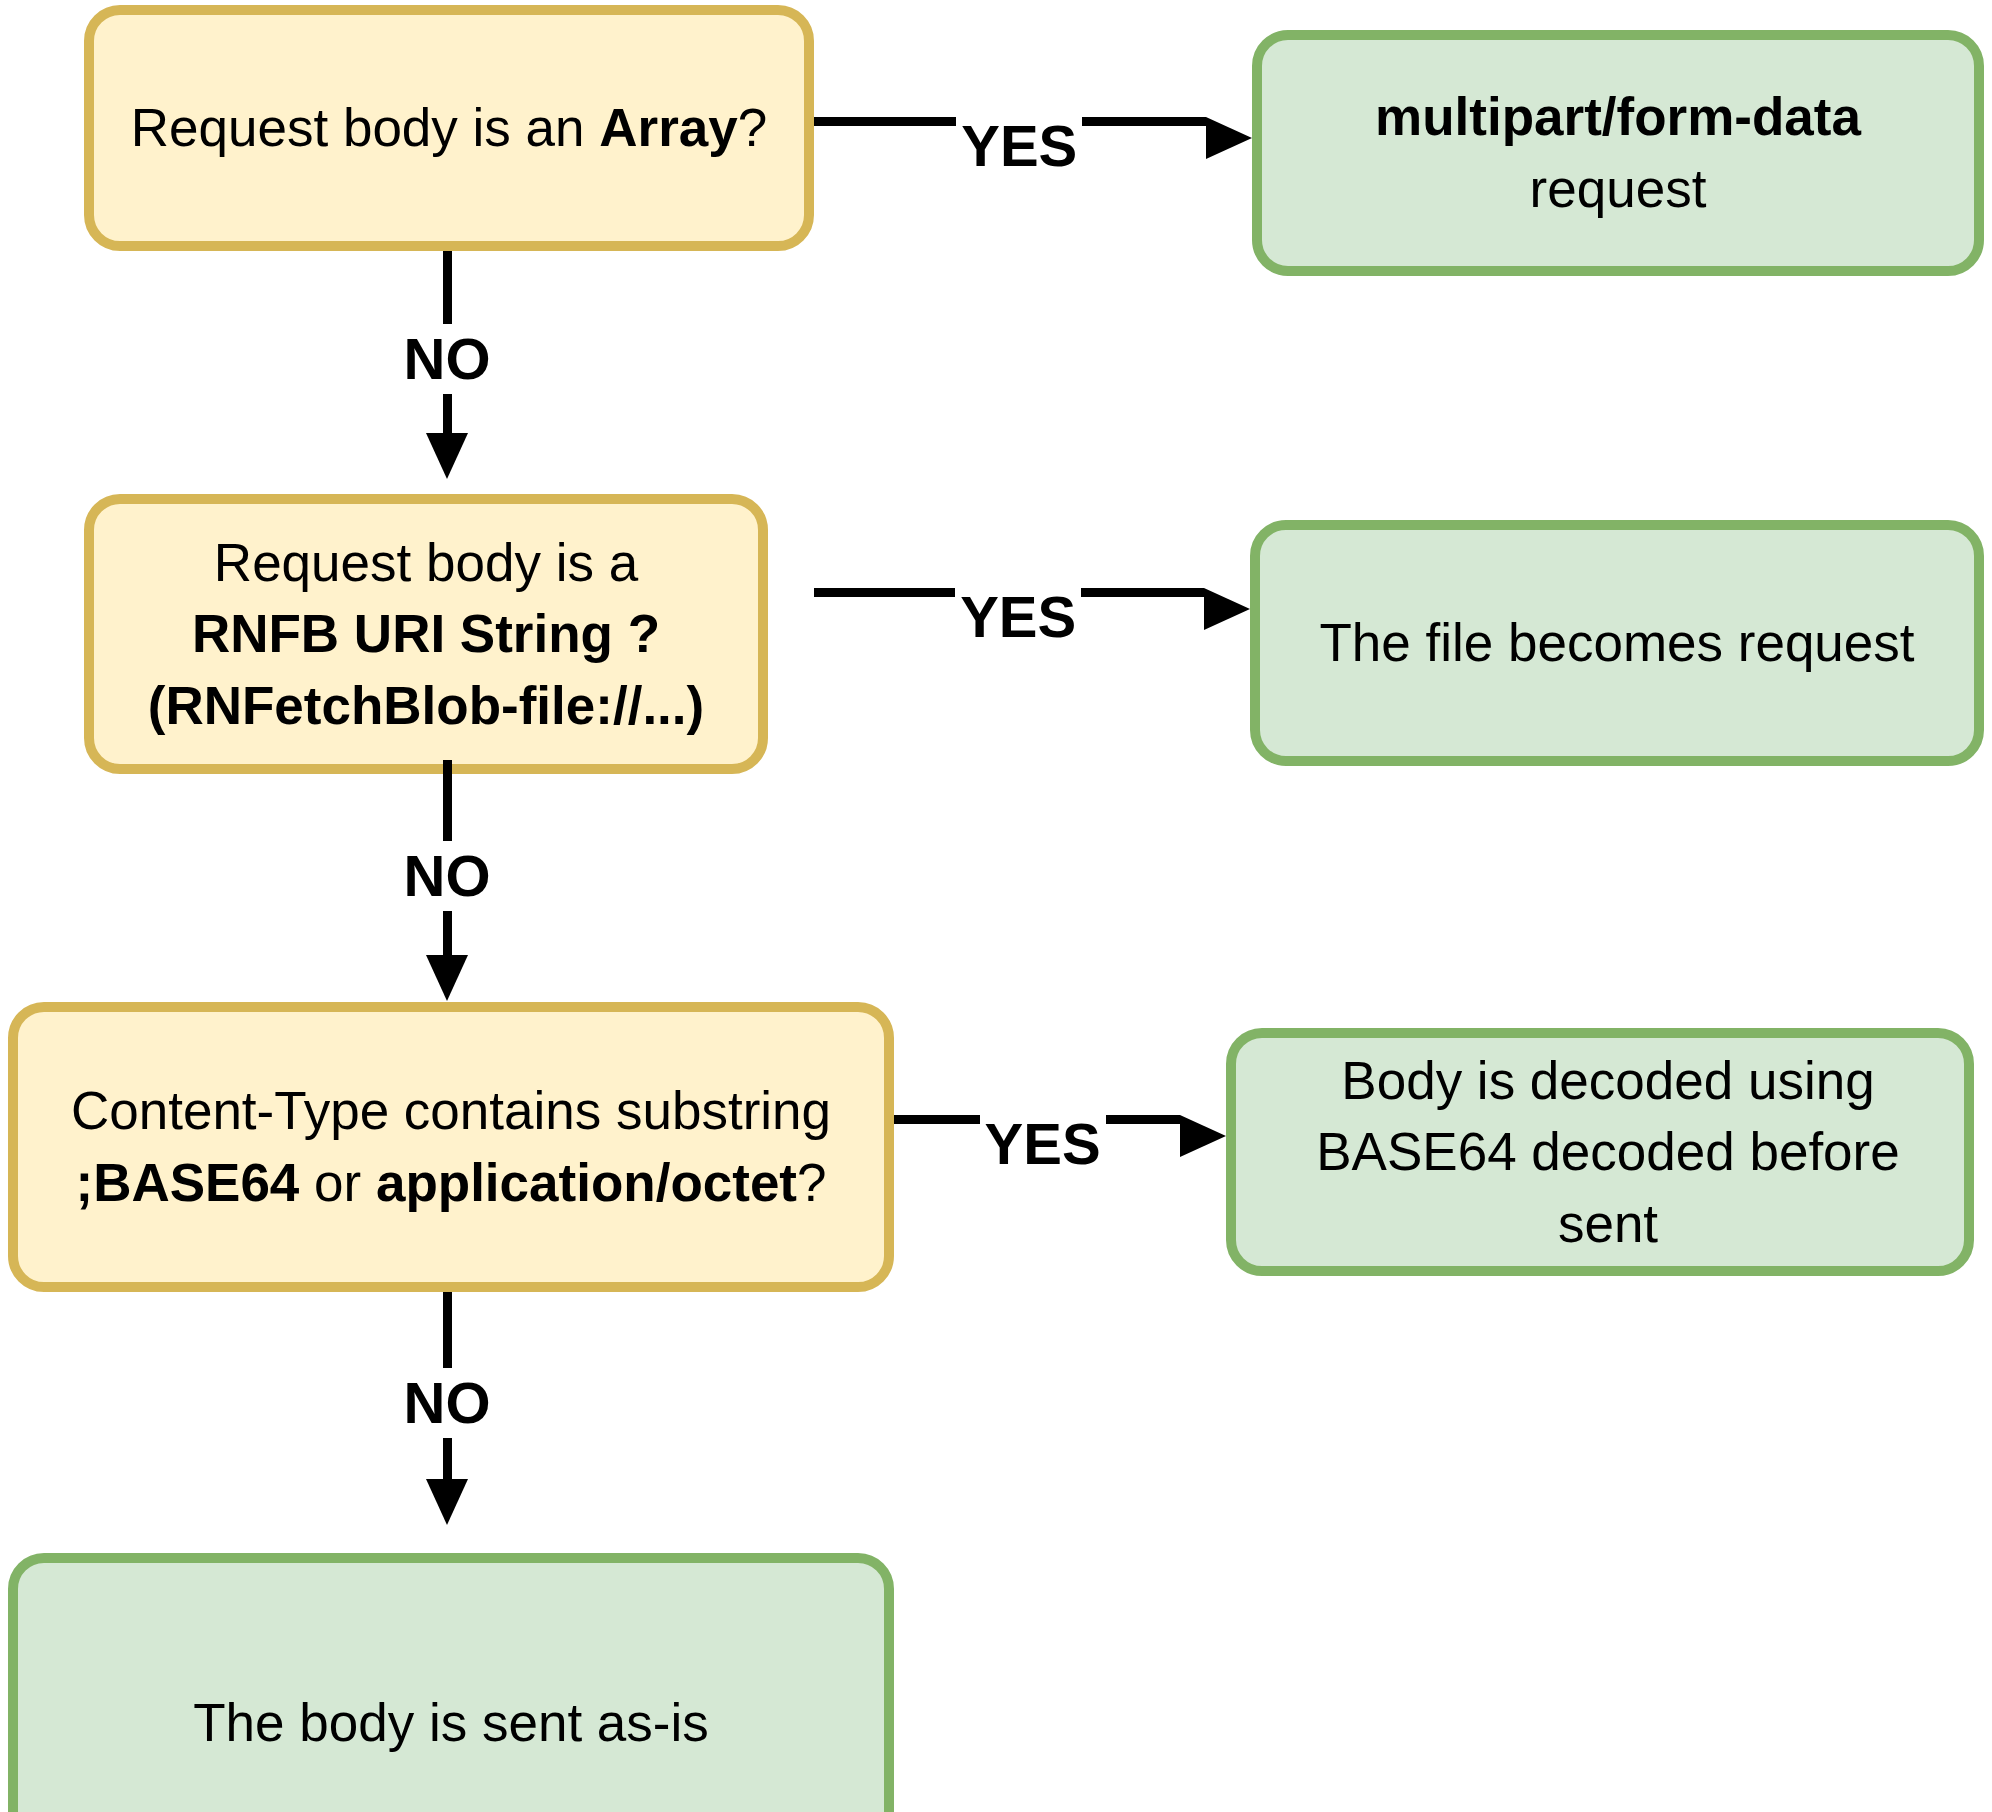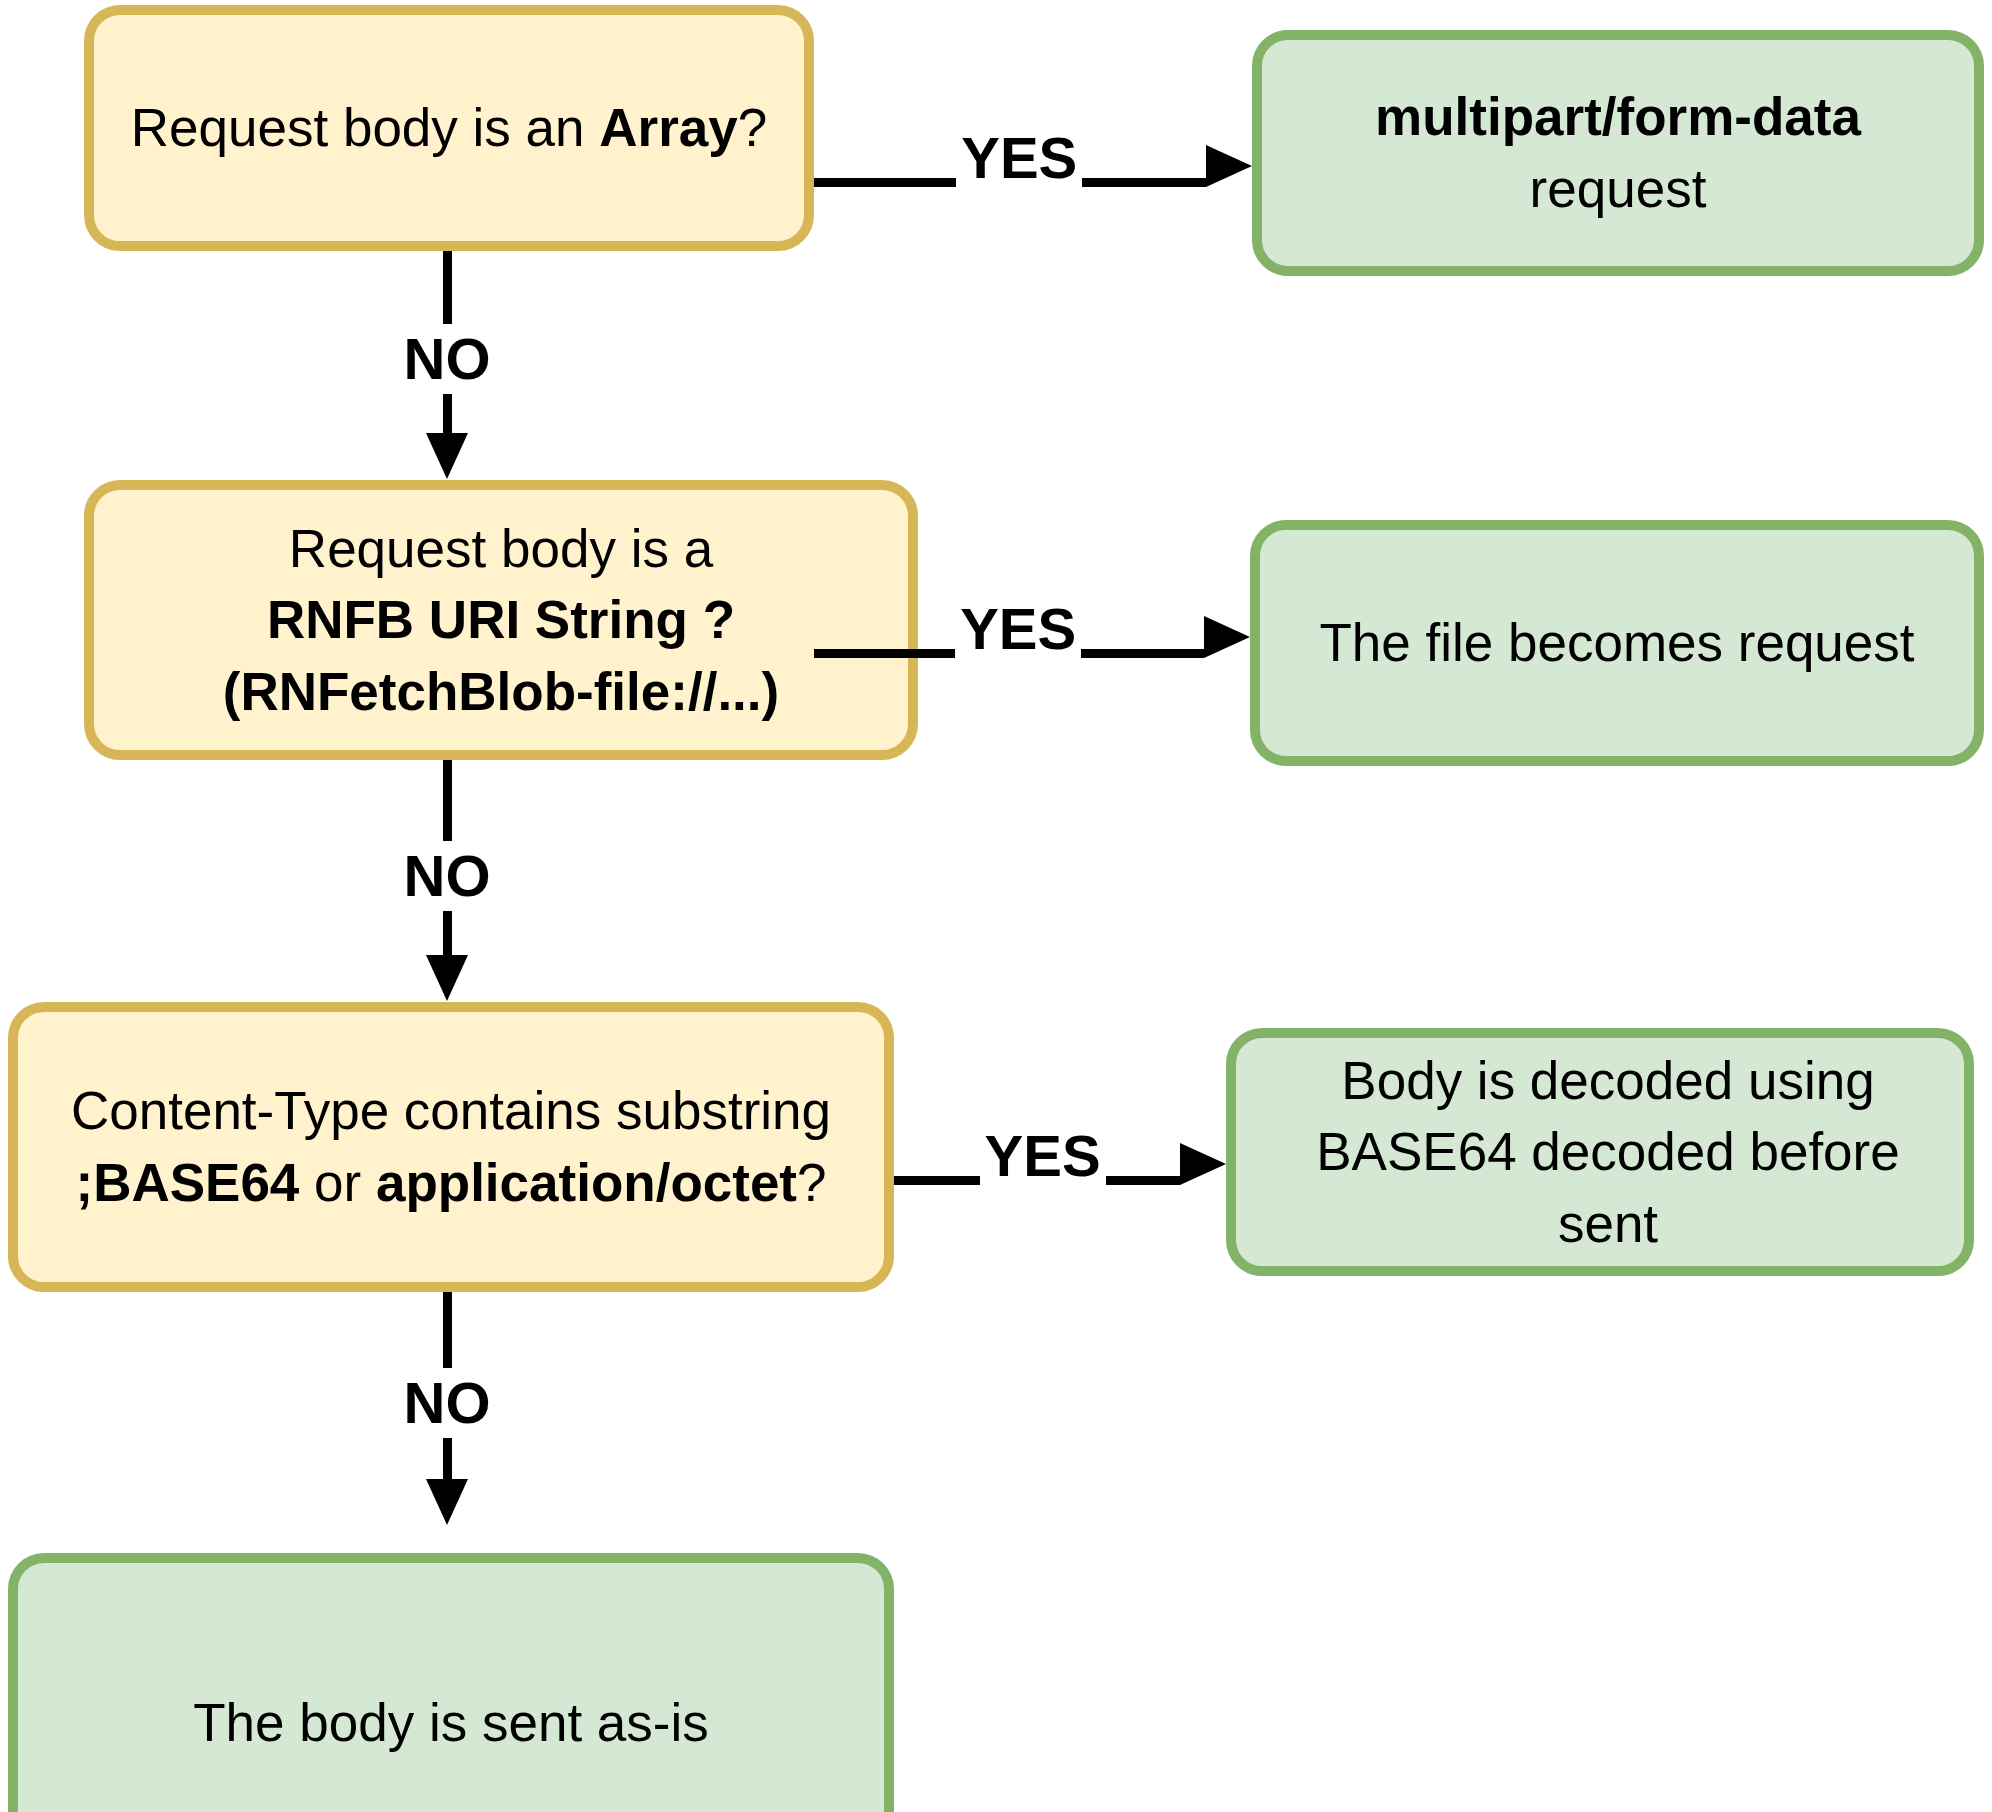--- a/index.html
+++ b/index.html
@@ -33,21 +33,21 @@
     background:var(--result-fill,#D5E8D4);
     border-color:var(--result-border,#82B366);
   }
   .node .ln{display:block;}
   .node b{font-weight:bold;}
 
   
   .h-arrow{
     position:absolute;
     display:flex;
-    align-items:flex-end;
+    align-items:flex-start;
     box-sizing:border-box;
   }
   .h-arrow .seg{
     height:9px;
     background:var(--arrow,#000);
   }
   .h-arrow .seg.a{flex:1.15;}
   .h-arrow .seg.b{flex:1;}
   .edge-label{
     font-weight:bold;
@@ -107,21 +107,21 @@
     <span class="ln">request</span>
   </div>
 
   <div class="v-arrow" style="left:377px;top:251px;width:140px;height:228px;">
     <span class="seg a"></span>
     <span class="edge-label">NO</span>
     <span class="seg b"></span>
     <span class="head-down"></span>
   </div>
 
-  <div class="node question" style="left:84px;top:480px;width:834px;height:280px;">
+  <div class="node question" style="left:84px;top:494px;width:684px;height:280px;">
     <span class="ln">Request body is a</span>
     <span class="ln"><b>RNFB URI String ?</b></span>
     <span class="ln"><b>(RNFetchBlob-file://...)</b></span>
   </div>
 
   <div class="h-arrow" style="left:814px;top:588px;width:436px;height:70px;">
     <span class="seg a"></span>
     <span class="edge-label">YES</span>
     <span class="seg b"></span>
     <span class="head-right"></span>

